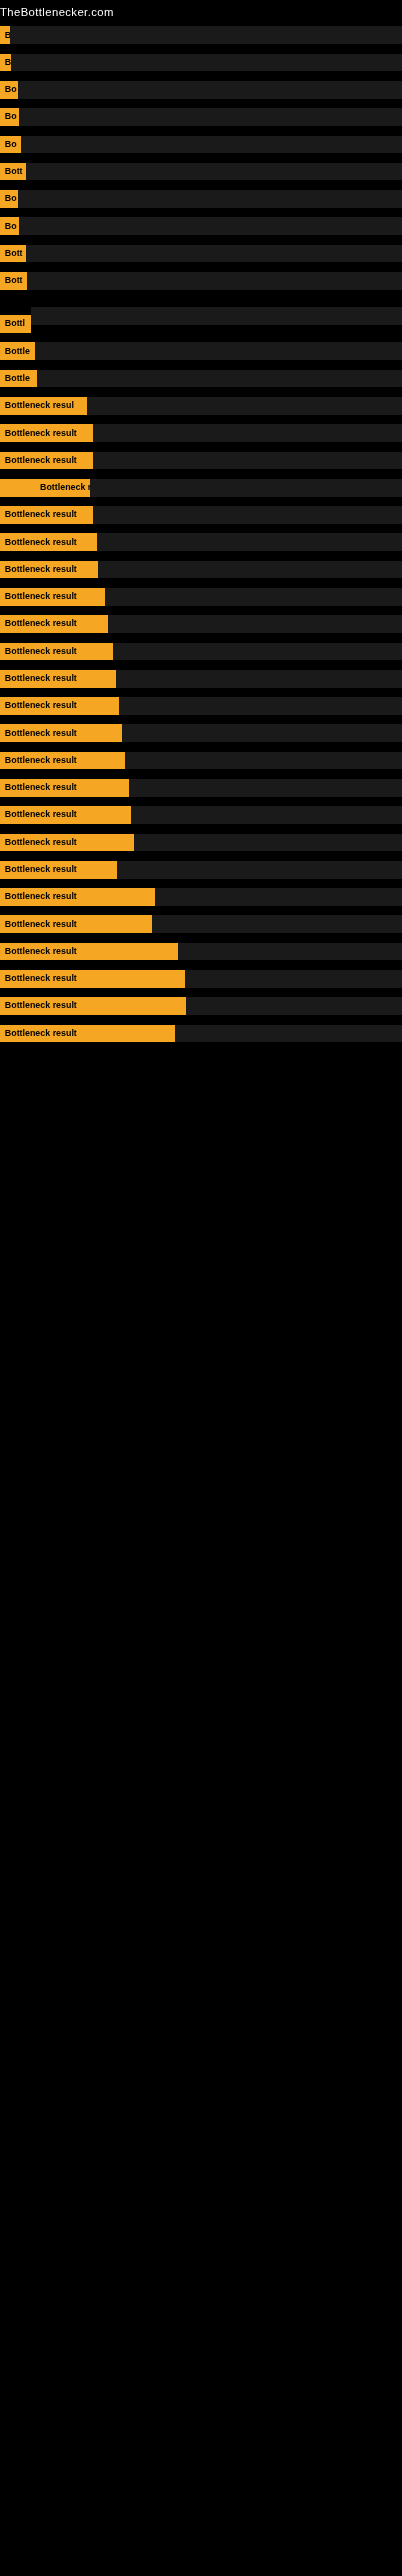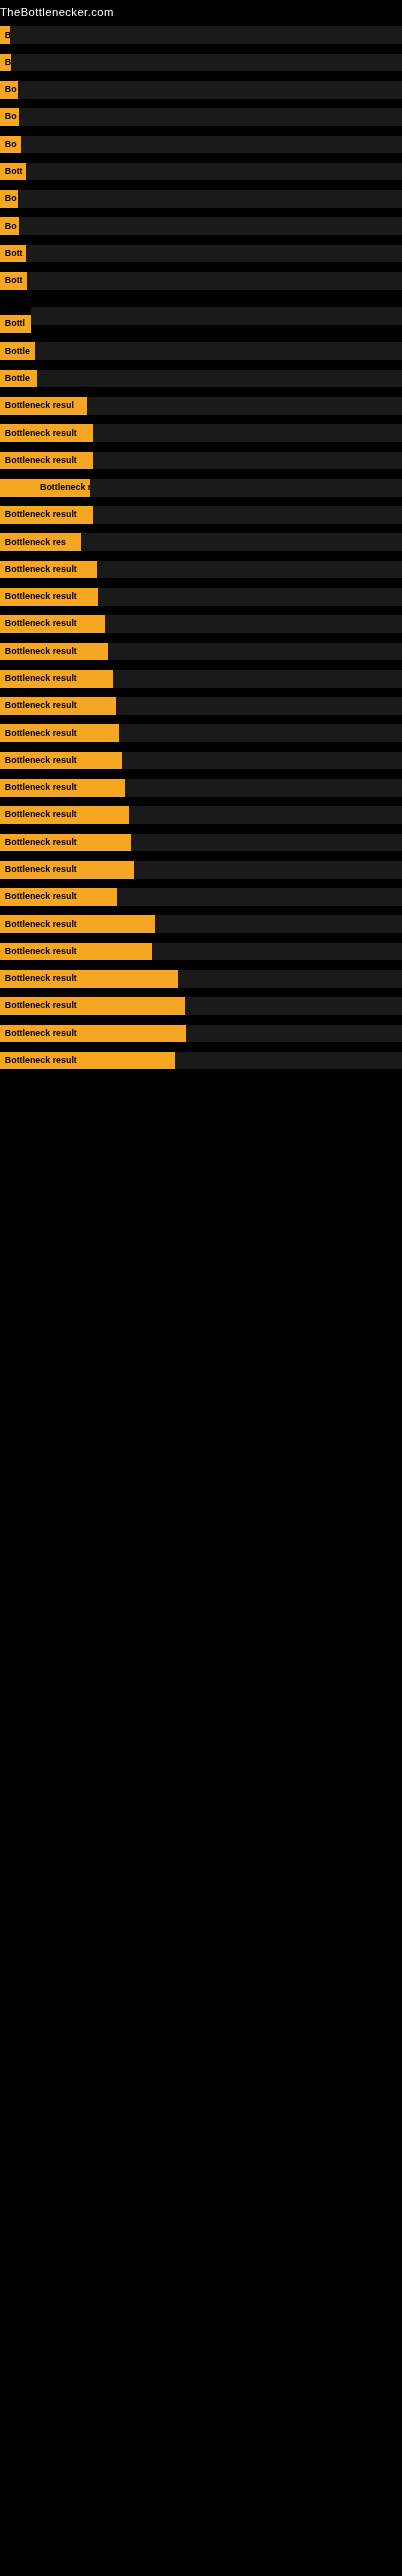--- a/index.html
+++ b/index.html
@@ -116,24 +116,20 @@
     </div>
     <div class="bar-container">
       <div class="bar-label" style="width: 90px; min-width: 90px; max-width: 90px; overflow: hidden; padding-left: 40px;">Bottleneck resul</div>
       <div class="bar-bg"></div>
     </div>
     <div class="bar-container">
       <div class="bar-label" style="width: 93px; min-width: 93px; max-width: 93px; overflow: hidden;">Bottleneck result</div>
       <div class="bar-bg"></div>
     </div>
     <div class="bar-container">
-      <div class="bar-label" style="width: 81px; min-width: 81px; max-width: 81px; overflow: hidden;">Bottleneck res</div>
-      <div class="bar-bg"></div>
-    </div>
-    <div class="bar-container">
       <div class="bar-label" style="width: 97px; min-width: 97px; max-width: 97px; overflow: hidden;">Bottleneck result</div>
       <div class="bar-bg"></div>
     </div>
     <div class="bar-container">
       <div class="bar-label" style="width: 98px; min-width: 98px; max-width: 98px; overflow: hidden;">Bottleneck result</div>
       <div class="bar-bg"></div>
     </div>
     <div class="bar-container">
       <div class="bar-label" style="width: 105px; min-width: 105px; max-width: 105px; overflow: hidden;">Bottleneck result</div>
       <div class="bar-bg"></div>

